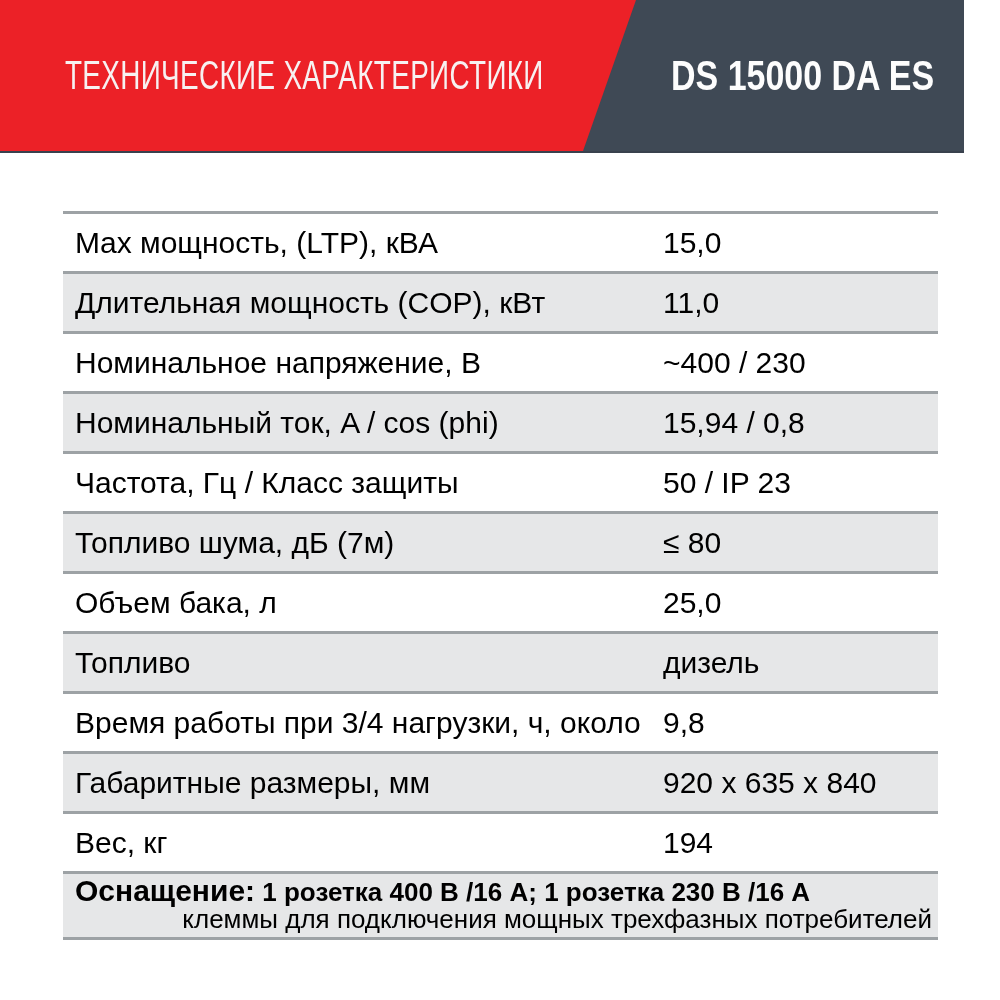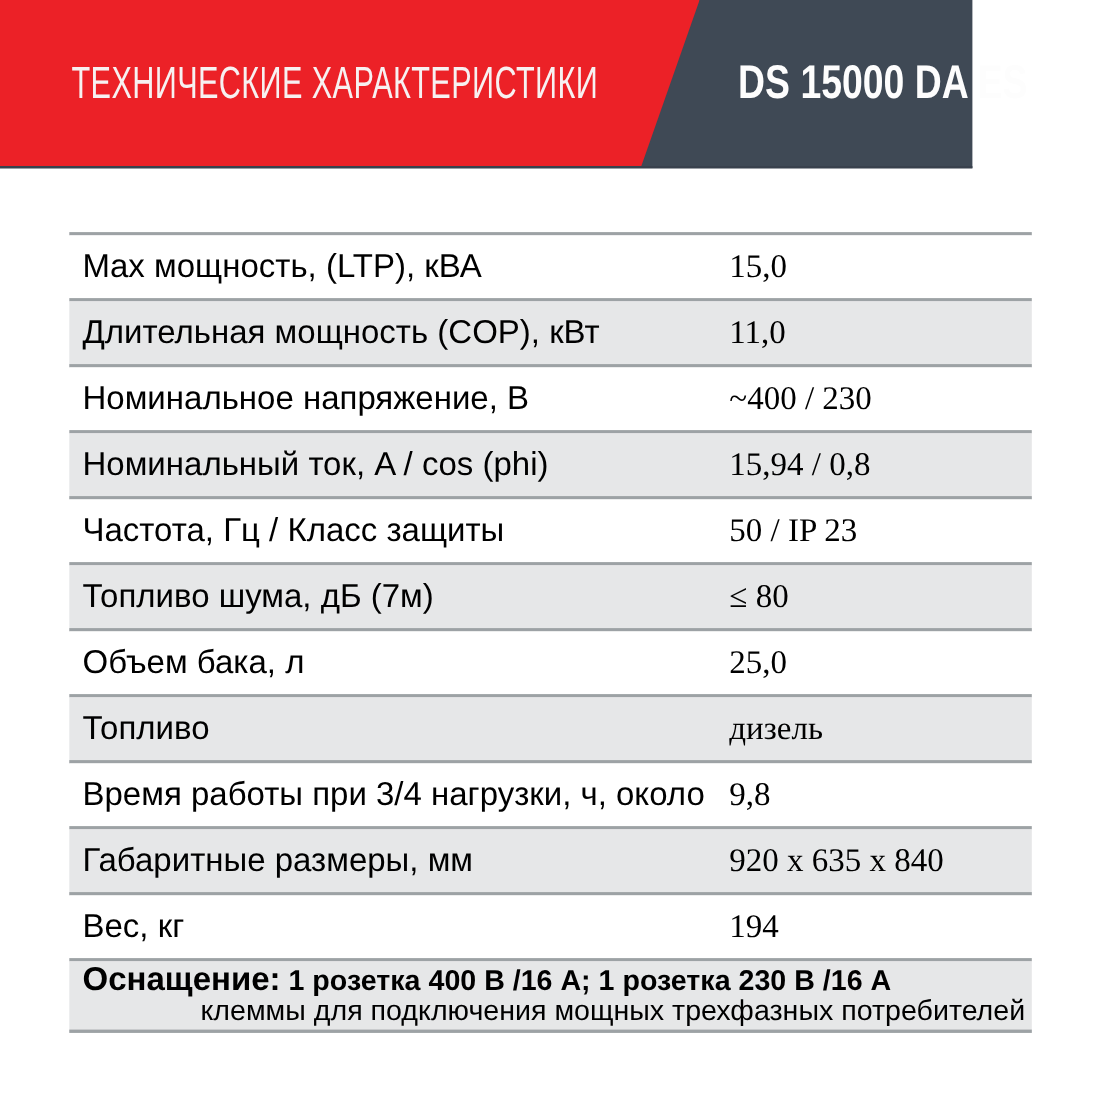--- a/index.html
+++ b/index.html
@@ -12,21 +12,21 @@
     position: relative;
     width: 1000px;
     height: 1000px;
     background: #ffffff;
     overflow: hidden;
   }
 
   
   .banner {
     position: relative;
-    width: 884px;
+    width: 964px;
     height: 151px;
     background: #3f4955;
     border-bottom: 2px solid #39414d;
   }
   .banner-red {
     position: absolute;
     top: 0; left: 0;
     width: 1000px;
     height: 151px;
     background: #ec2127;
@@ -76,21 +76,20 @@
   }
   .spec-label {
     width: 600px;
     padding-left: 12px;
     box-sizing: border-box;
     white-space: nowrap;
   }
   .spec-value {
     flex: 1;
     white-space: nowrap;
-    font-family: Liberation Serif, serif;
   }
 
   
   .equip-row {
     background: #e6e7e8;
     border-bottom: 3px solid #9da2a5;
     padding: 3px 0 4px 0;
   }
   .equip-line1 {
     padding-left: 12px;

